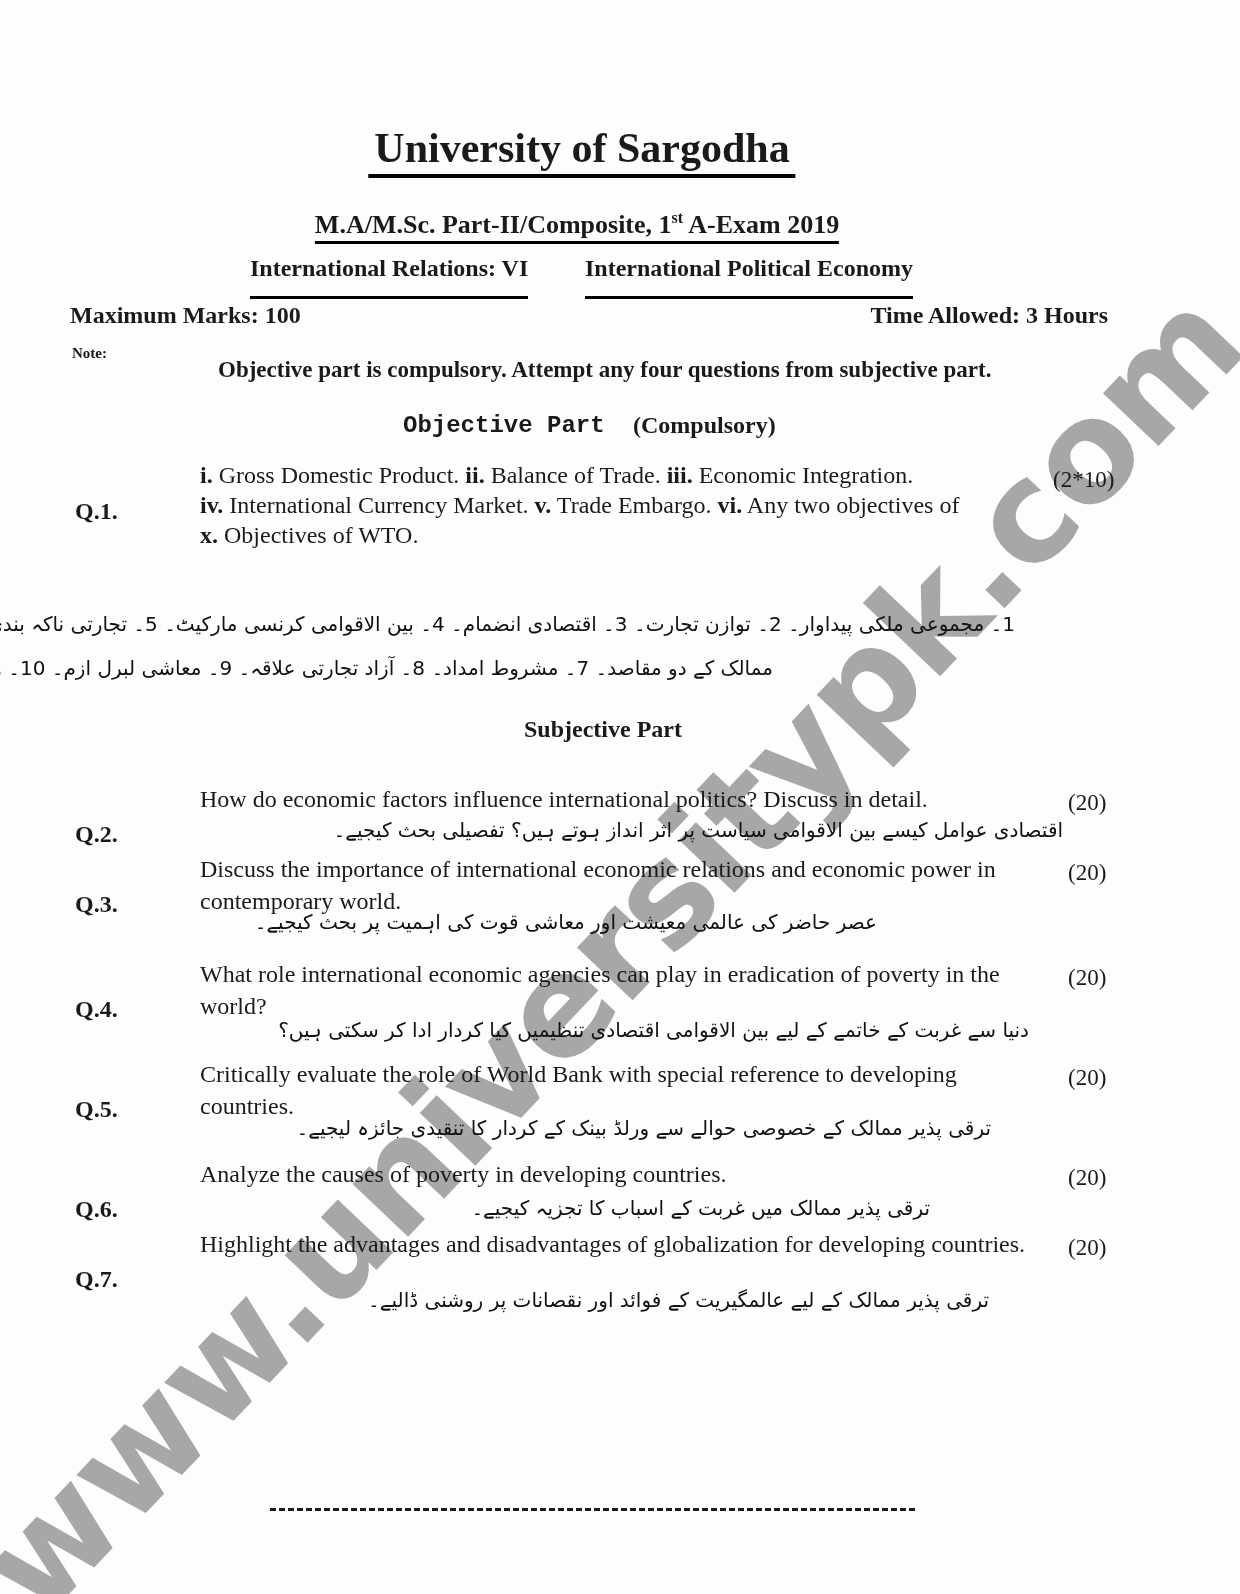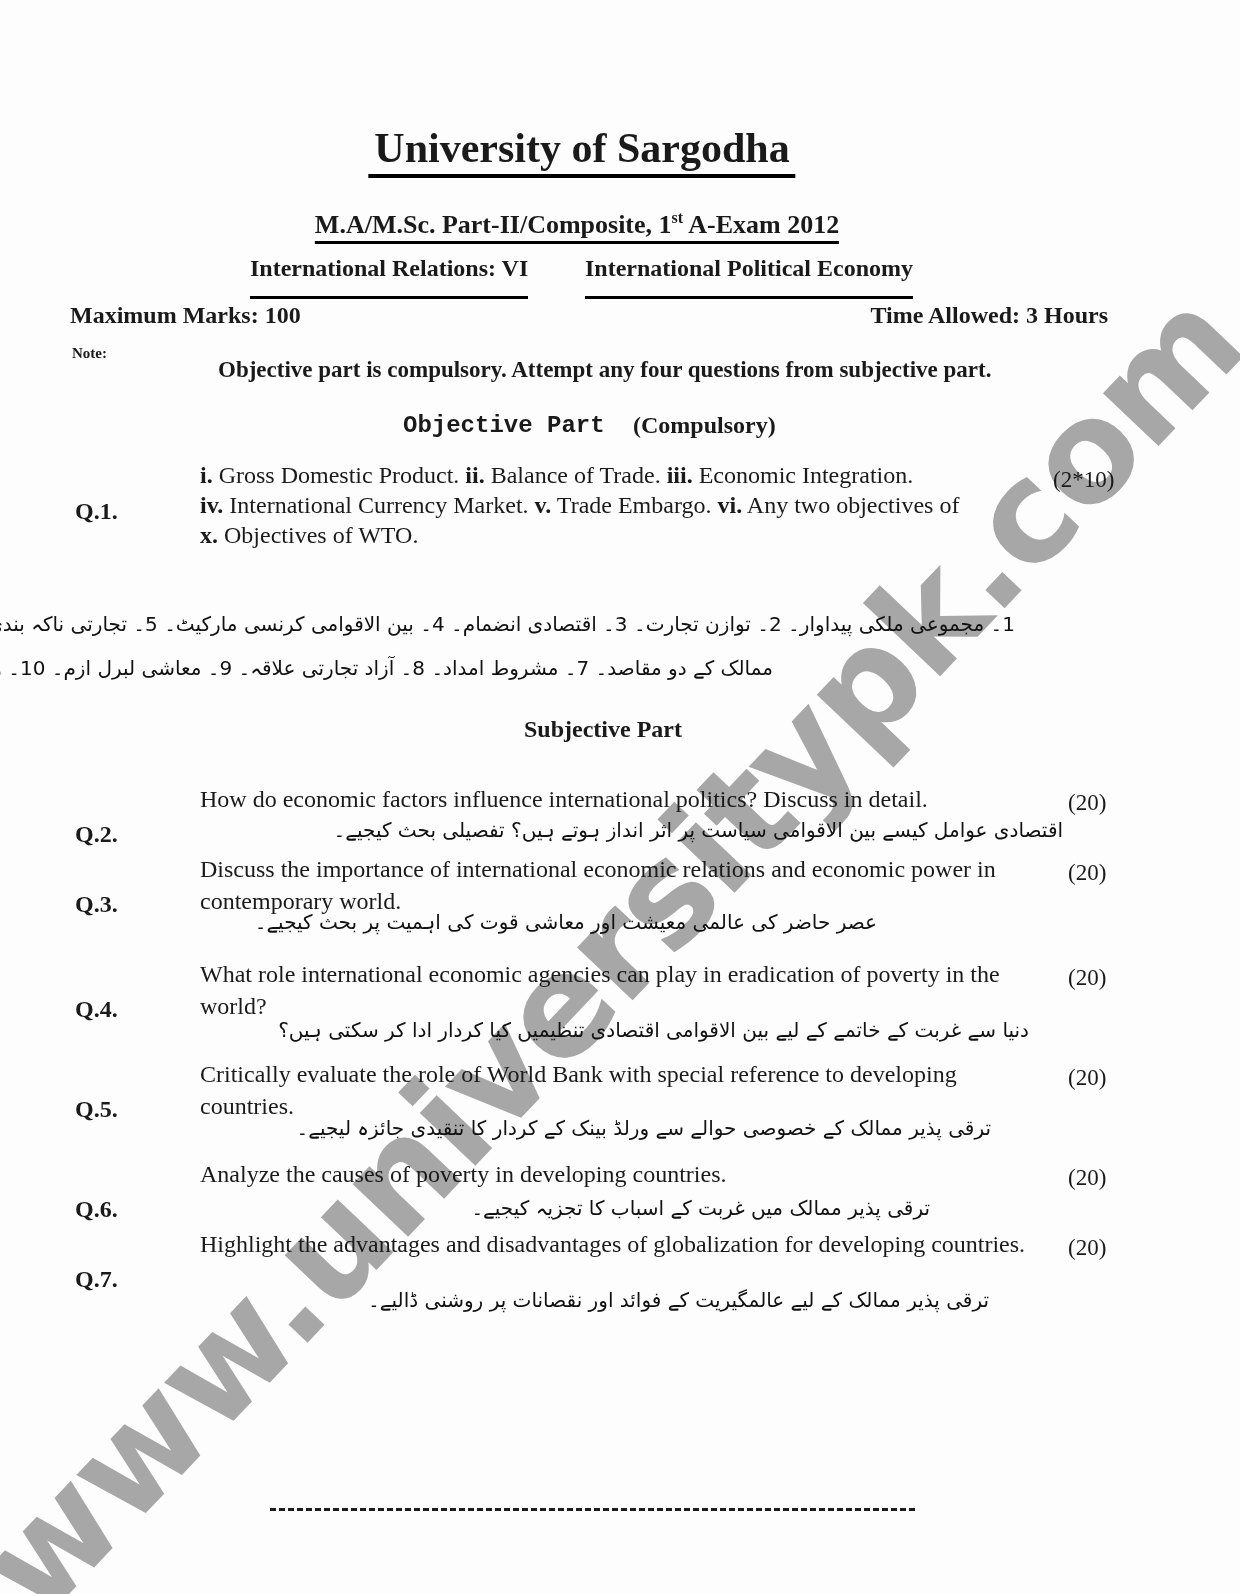--- a/index.html
+++ b/index.html
@@ -94,21 +94,21 @@
 </style>
 </head>
 <body>
 
 <div class="page">
 
   <div class="watermark">www.universitypk.com</div>
 
   <h1 class="abs title">University of Sargodha</h1>
 
-  <div class="abs subtitle"><span>M.A/M.Sc. Part-II/Composite, 1</span><sup>st</sup><span> A-Exam 2012</span></div>
+  <div class="abs subtitle"><span>M.A/M.Sc. Part-II/Composite, 1</span><sup>st</sup><span> A-Exam 2019</span></div>
 
   <div class="abs course course-left">International Relations: VI</div>
   <div class="abs course course-right">International Political Economy</div>
 
   <div class="abs marksrow max-marks">Maximum Marks: 100</div>
   <div class="abs marksrow time-allowed">Time Allowed: 3 Hours</div>
 
   <div class="abs note-label">Note:</div>
   <div class="abs note-text">Objective part is compulsory. Attempt any four questions from subjective part.</div>
 

